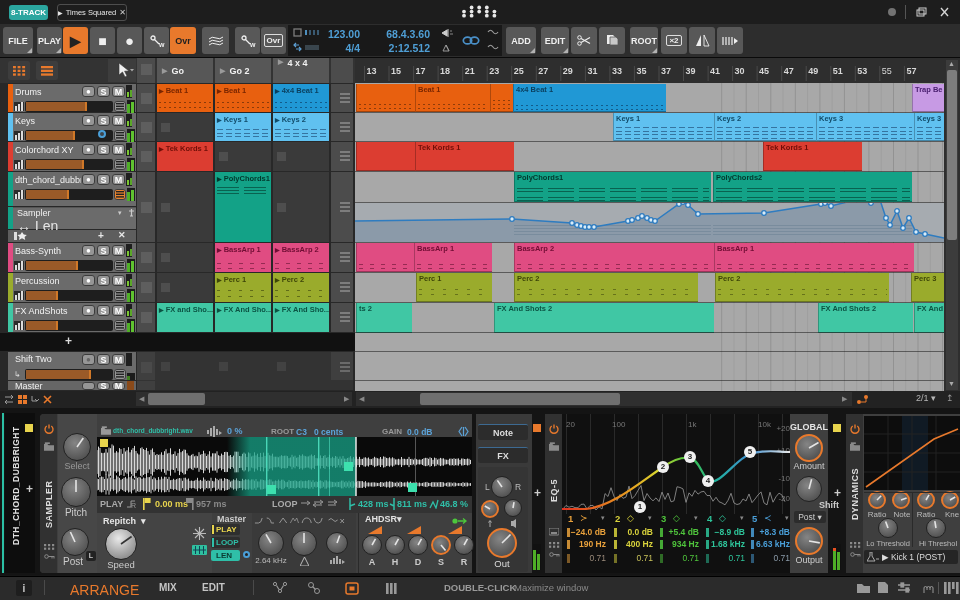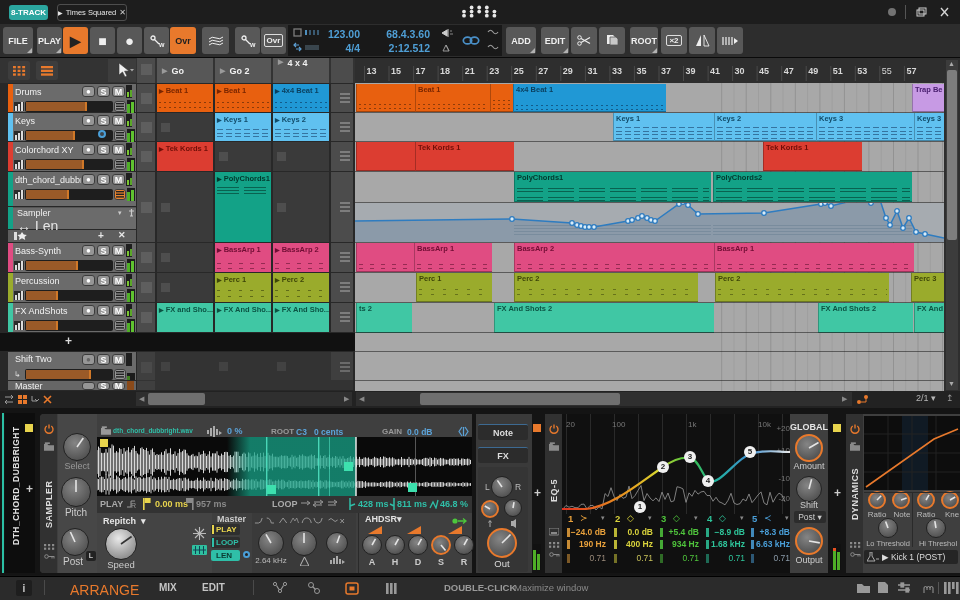--- a/index.html
+++ b/index.html
@@ -1788,21 +1788,21 @@
 <div class="abs" style="left:779.0px;top:422px;width:60px;height:12px;color:#e5e5e5;font-size:9px;font-weight:bold;text-align:center;white-space:nowrap">GLOBAL</div>
 <div class="abs" style="left:795px;top:434px;width:28px;height:28px;border-radius:50%;background:radial-gradient(circle at 42% 35%,#858585,#555 72%);border:2px solid #e8792c;"></div>
 <svg class="abs" style="left:795px;top:434px;width:28px;height:28px">
       <line x1="14" y1="14" x2="23.5" y2="8.5" stroke="#e5e5e5" stroke-width="1.6"></line>
     </svg>
 <div class="abs" style="left:779.0px;top:461px;width:60px;height:12px;color:#ccc;font-size:9px;font-weight:normal;text-align:center;white-space:nowrap">Amount</div>
 <div class="abs" style="left:796px;top:476px;width:26px;height:26px;border-radius:50%;background:radial-gradient(circle at 42% 35%,#858585,#555 72%);border:1px solid #222;"></div>
 <svg class="abs" style="left:796px;top:476px;width:26px;height:26px">
       <line x1="13" y1="13" x2="15.6" y2="3.3" stroke="#e5e5e5" stroke-width="1.6"></line>
     </svg>
-<div class="abs" style="left:779.0px;top:500px;width:60px;height:12px;color:#ccc;font-size:9px;font-weight:normal;text-align:center;white-space:nowrap">Shift</div>
+<div class="abs" style="left:779.0px;top:500px;width:60px;height:12px;color:#ccc;font-size:9px;font-weight:bold;text-align:right;white-space:nowrap">Shift</div>
 <div class="abs" style="left:794px;top:511px;width:32px;height:12px;background:#2c2c2c;border-radius:2px;color:#ccc;font-size:8.5px;display:flex;align-items:center;justify-content:center">Post ▾</div>
 <div class="abs" style="left:795px;top:527px;width:28px;height:28px;border-radius:50%;background:radial-gradient(circle at 42% 35%,#858585,#555 72%);border:2px solid #e8792c;"></div>
 <svg class="abs" style="left:795px;top:527px;width:28px;height:28px">
       <line x1="14" y1="14" x2="24.8" y2="15.9" stroke="#e5e5e5" stroke-width="1.6"></line>
     </svg>
 <div class="abs" style="left:779.0px;top:555px;width:60px;height:12px;color:#ccc;font-size:9px;font-weight:normal;text-align:center;white-space:nowrap">Output</div>
 <div class="abs" style="left:833px;top:424px;width:8px;height:8px;background:#e8d44d"></div>
 <div class="abs" style="left:834px;top:486px;width:10px;height:14px;color:#ccc;font-size:12px;font-weight:bold">+</div>
 <div class="abs" style="left:833px;top:544px;width:8px;height:26px;background:#111"></div>
 <div class="abs" style="left:833px;top:550px;width:3px;height:20px;background:#4fae27"></div>

